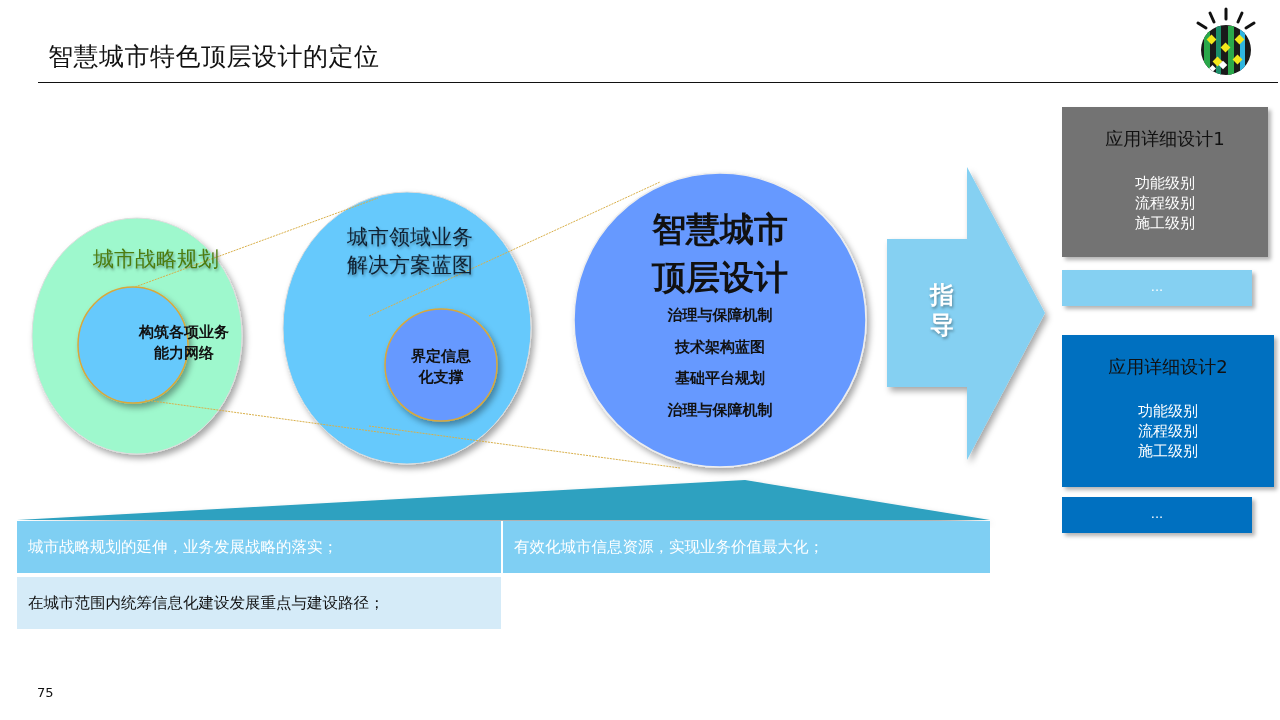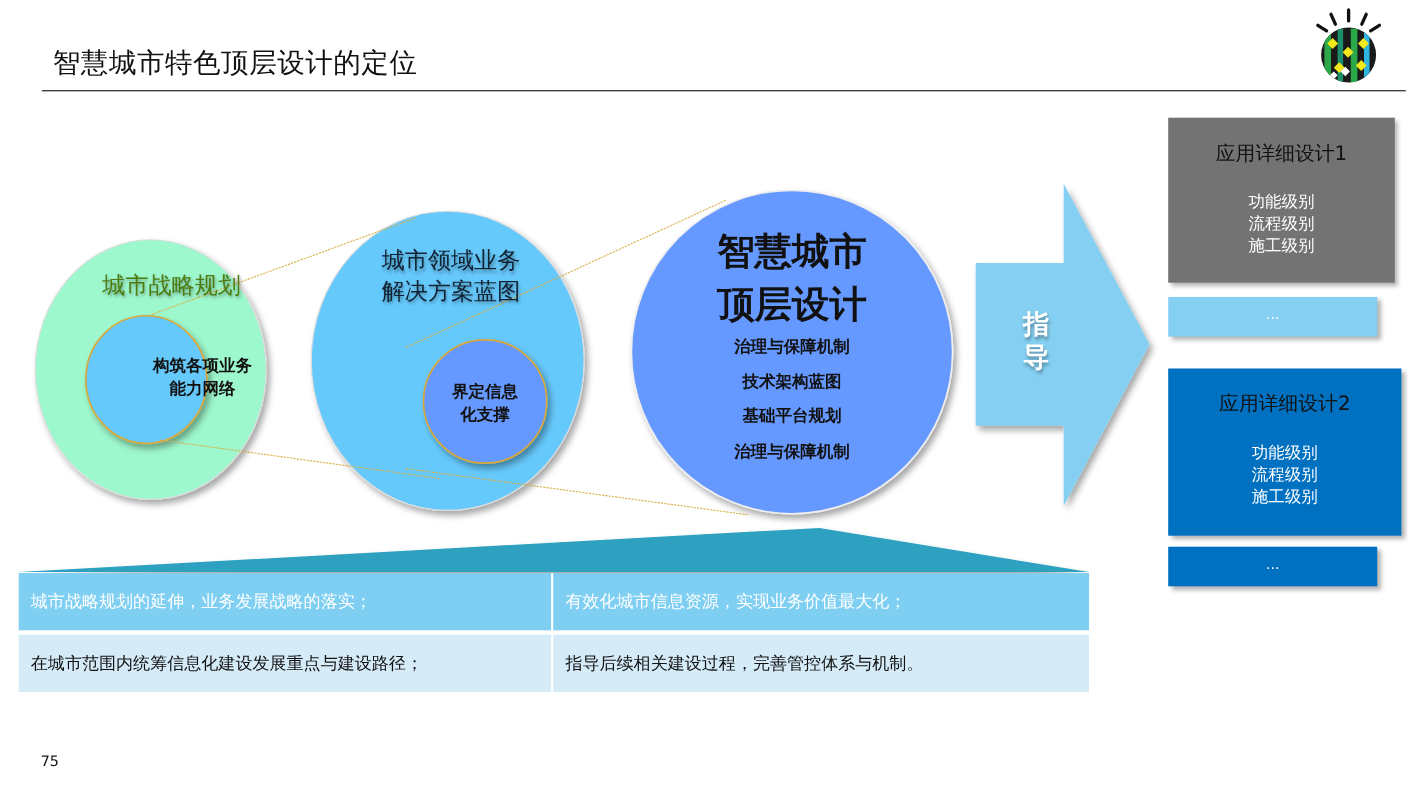--- a/index.html
+++ b/index.html
@@ -149,17 +149,16 @@
 </div>
 <div class="box b4 dots">...</div>
 
 <div class="table">
   <div class="trow row1">
     <div class="cell c-a">城市战略规划的延伸，业务发展战略的落实；</div>
     <div class="cell c-b">有效化城市信息资源，实现业务价值最大化；</div>
   </div>
   <div class="trow row2">
     <div class="cell c-a">在城市范围内统筹信息化建设发展重点与建设路径；</div>
-    <div class="cell c-b">指导后续相关建设过程，完善管控体系与机制。</div>
   </div>
 </div>
 
 <div class="page-num">75</div>
 
 </body></html>

